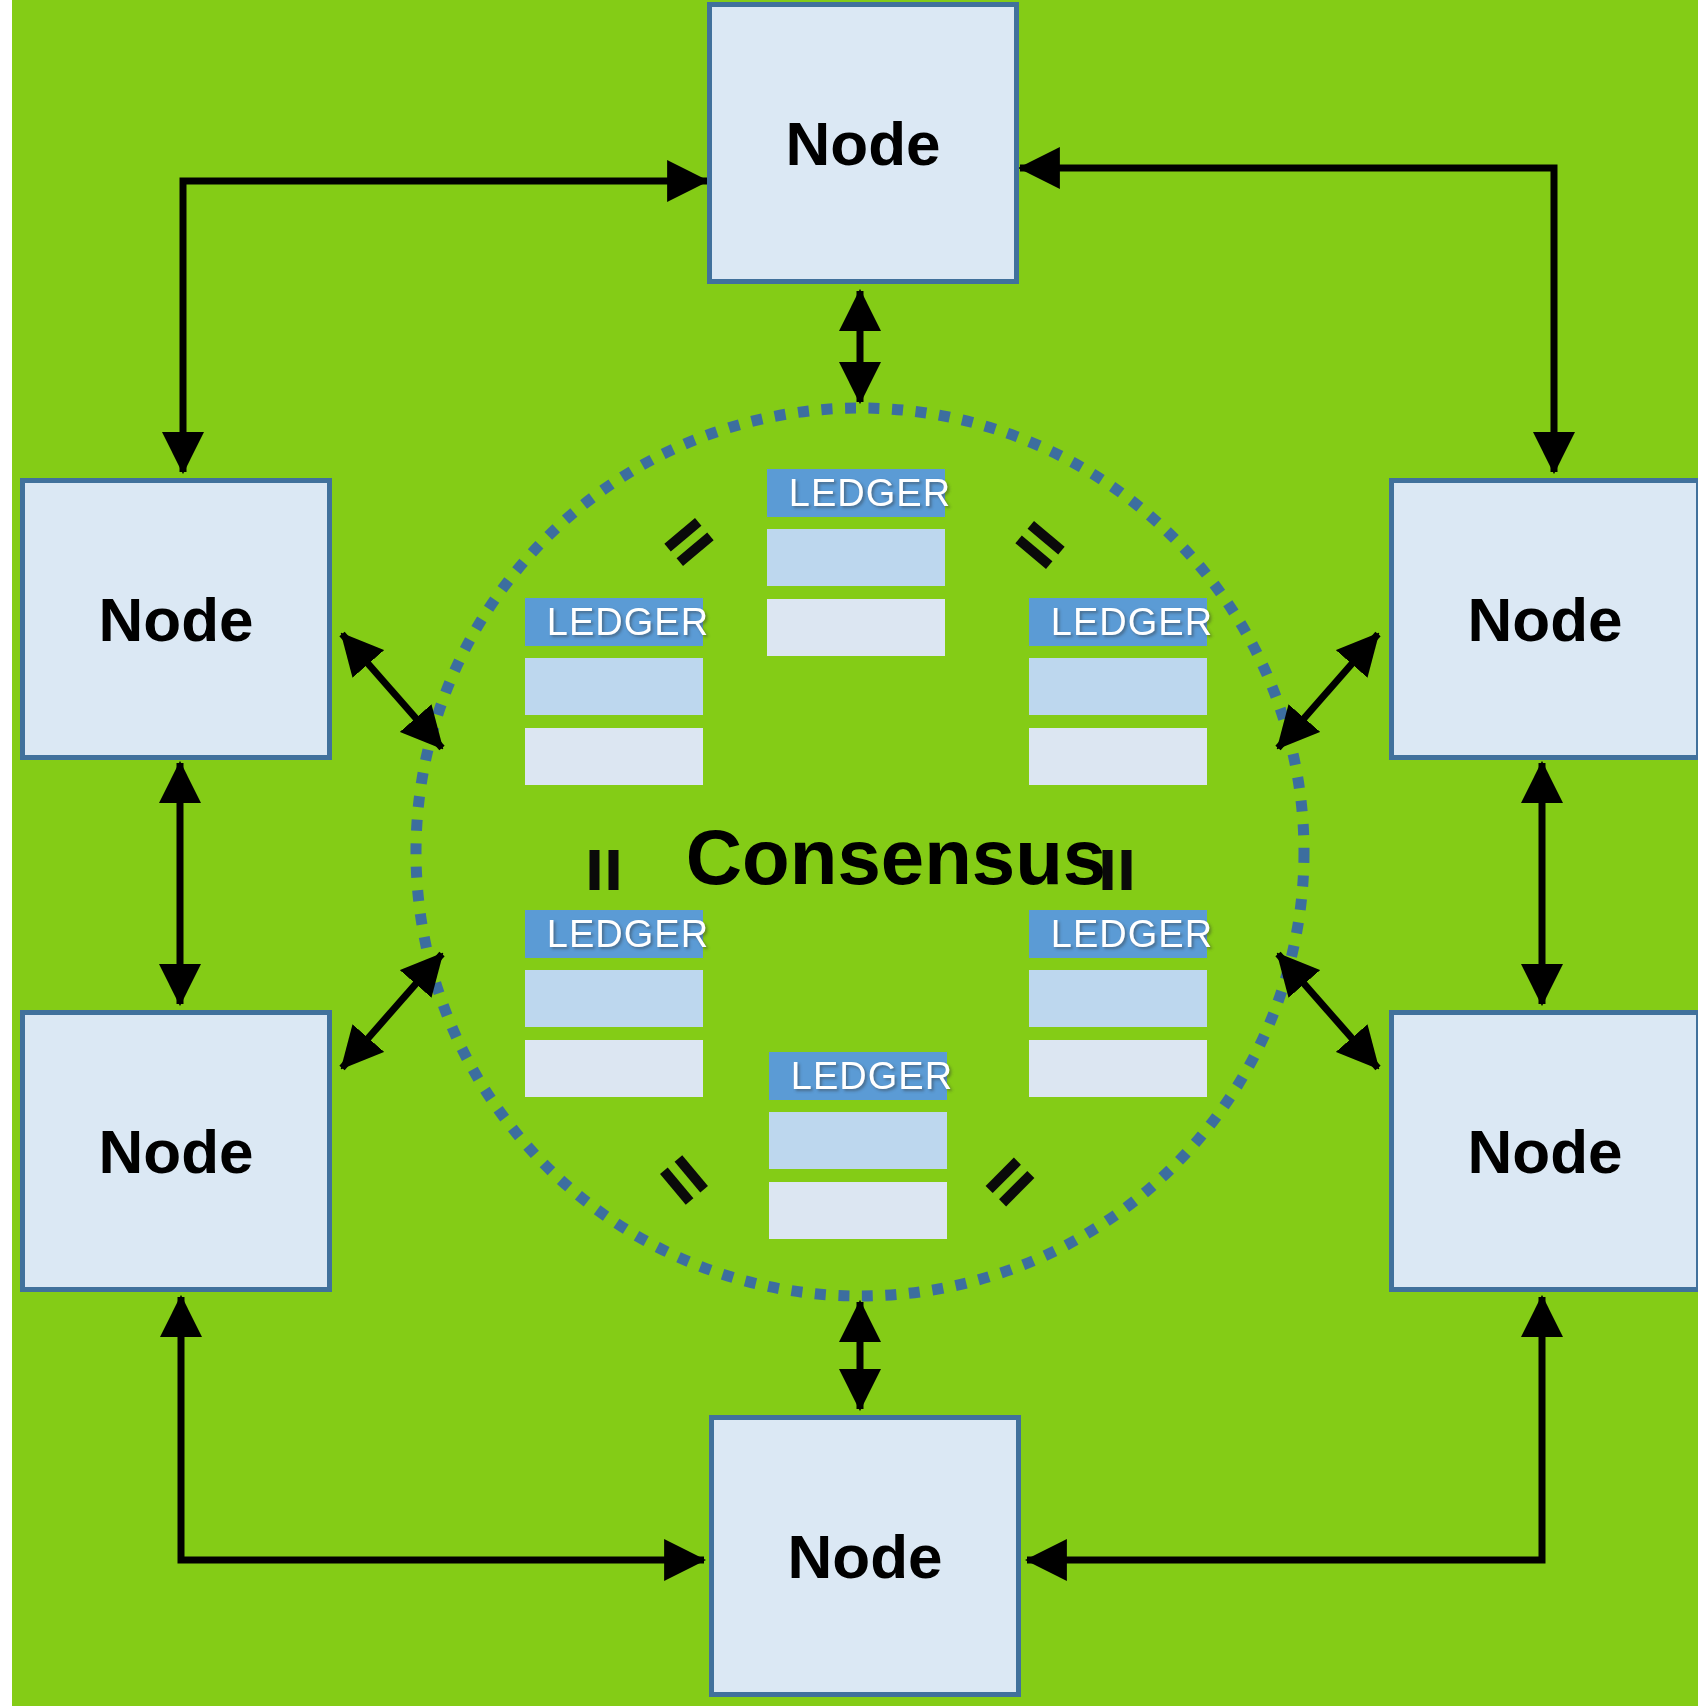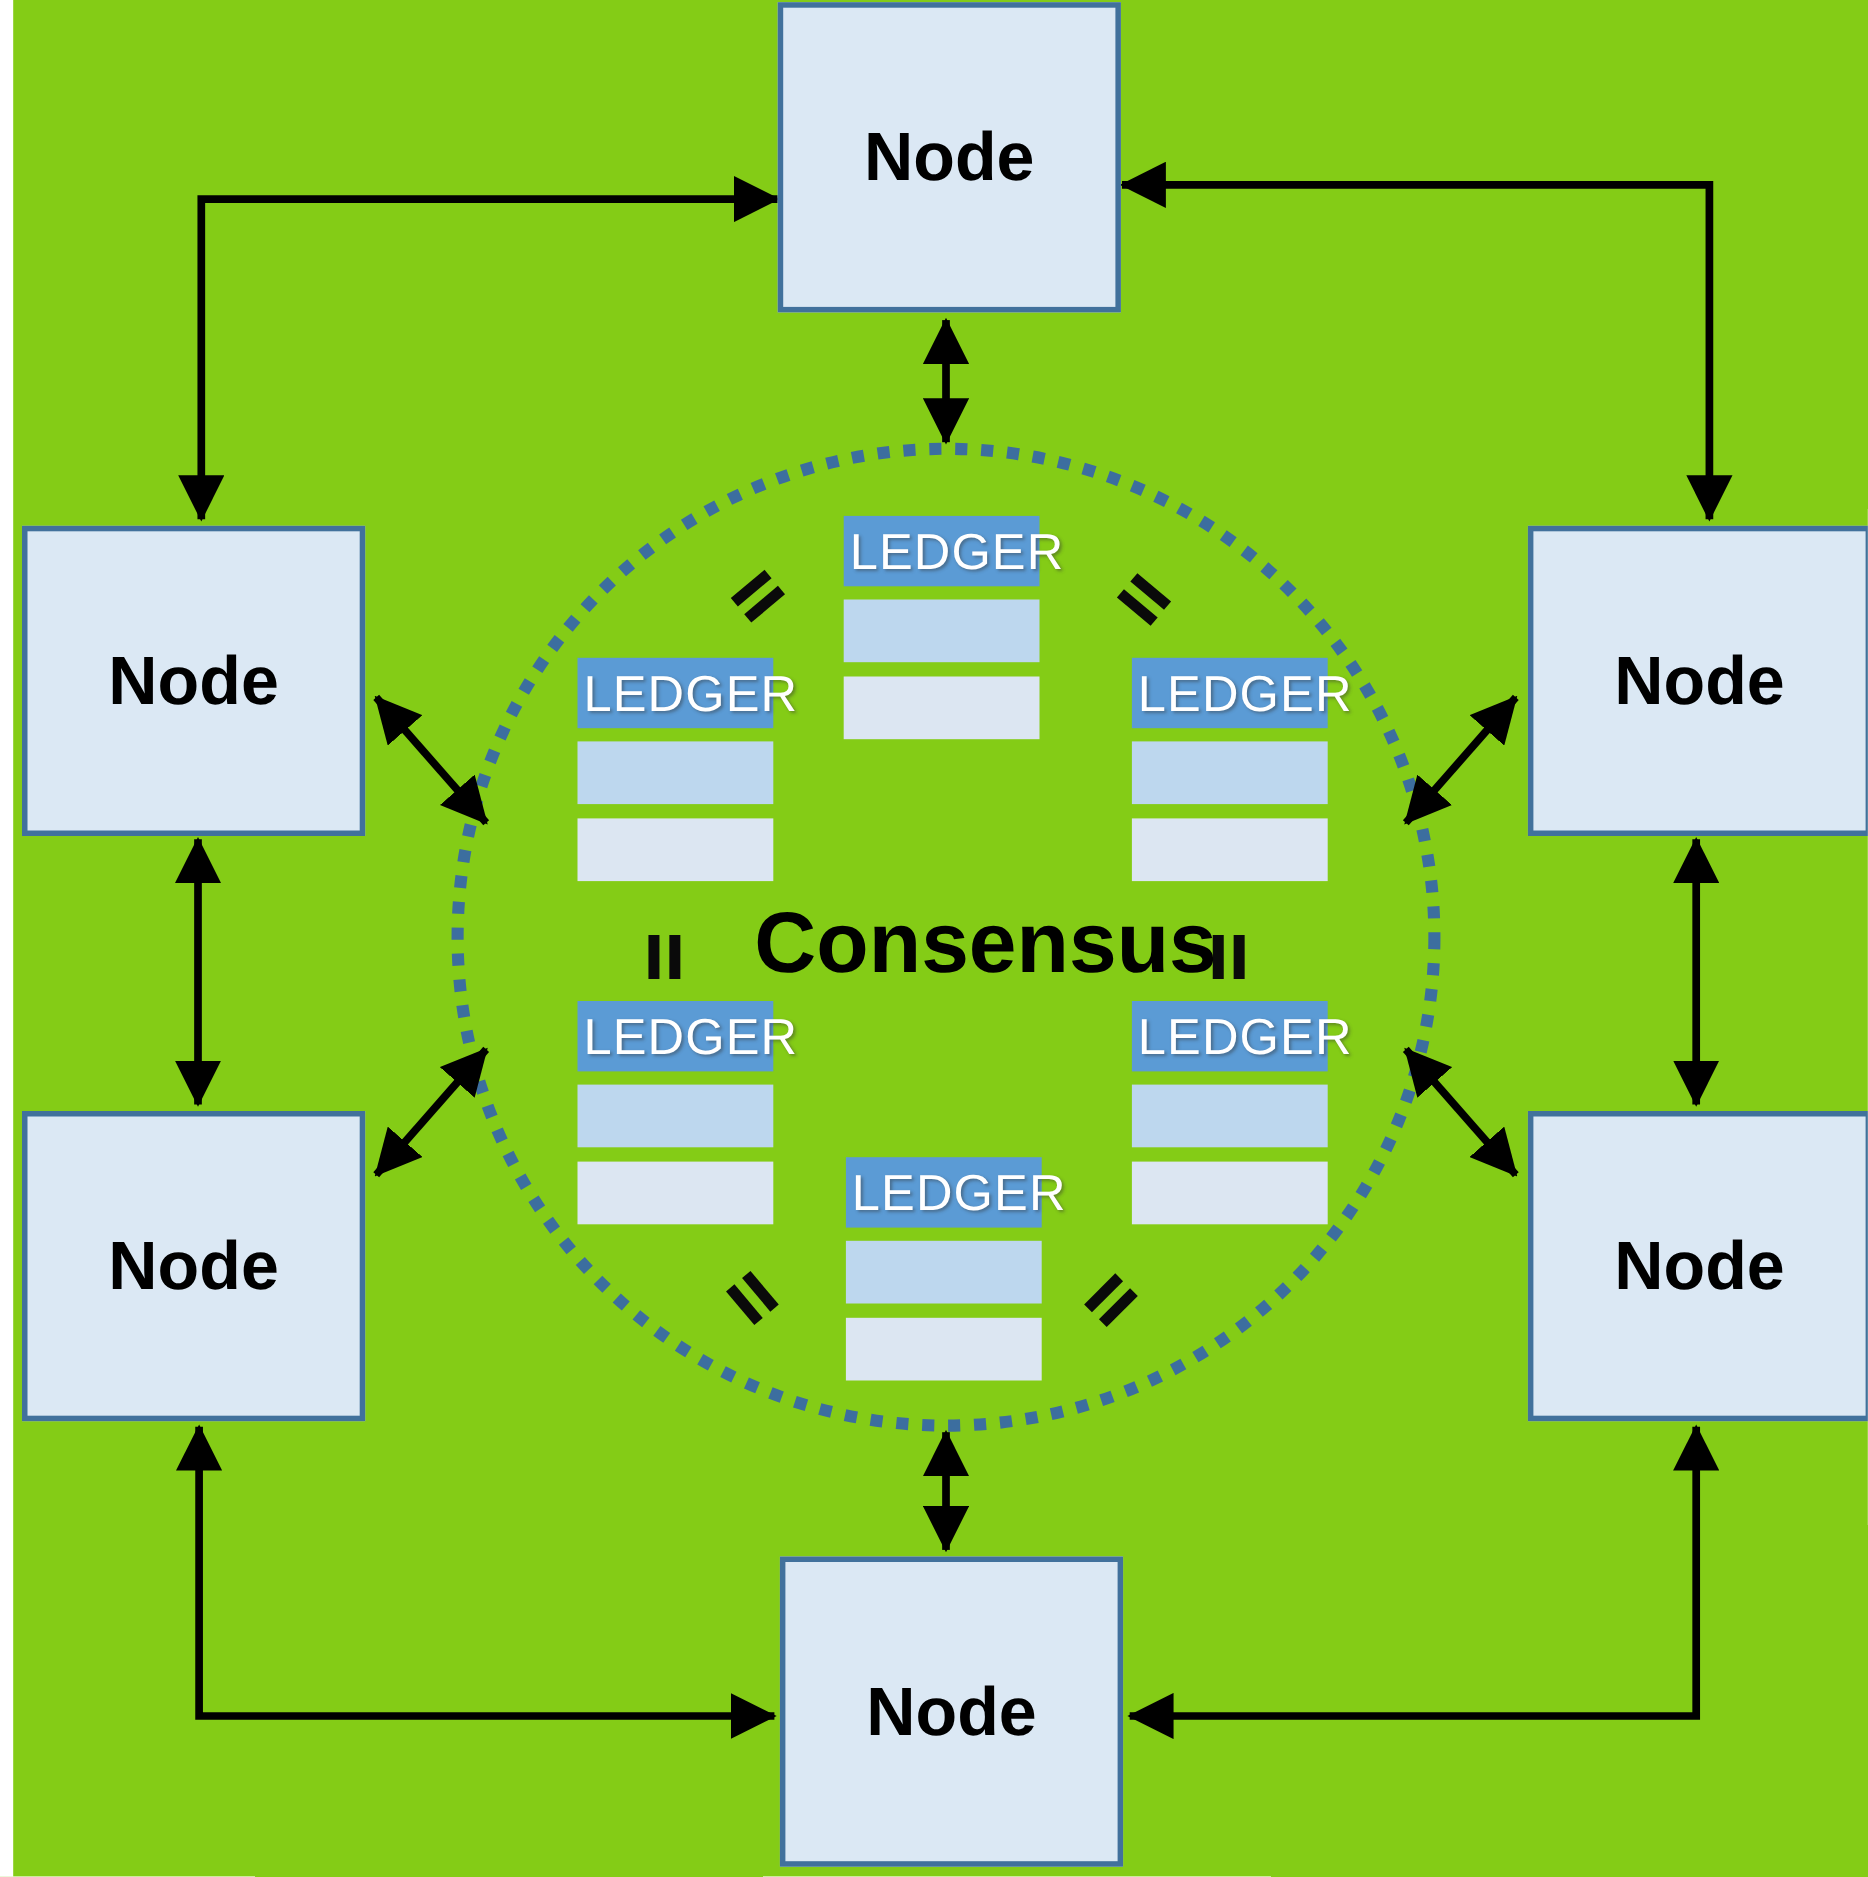--- a/index.html
+++ b/index.html
@@ -16,23 +16,23 @@
   }
   .node span{font-size:62px;font-weight:700;color:#000;letter-spacing:0px;}
   .node-top{left:695px;top:2px;}
   .node-left-upper{left:8px;top:478px;}
   .node-right-upper{left:1377px;top:478px;}
   .node-left-lower{left:8px;top:1010px;}
   .node-right-lower{left:1377px;top:1010px;}
   .node-bottom{left:697px;top:1415px;}
   .ledger{position:absolute;width:178px;z-index:2;}
   .ledger-header{
-    height:64px;background:#5b9bd5;color:#ffffff;
+    height:48px;background:#5b9bd5;color:#ffffff;
     display:flex;align-items:center;justify-content:center;
-    font-size:46px;letter-spacing:1px;
+    font-size:38px;letter-spacing:1px;
     text-shadow:2px 2px 3px rgba(50,50,50,0.45);
     padding-left:28px;
   }
   .ledger-row1{margin-top:12px;height:57px;background:#bdd7ee;}
   .ledger-row2{margin-top:13px;height:57px;background:#dce6f2;}
   .ledger-top{left:755px;top:469px;}
   .ledger-mid-left{left:513px;top:598px;}
   .ledger-mid-right{left:1017px;top:598px;}
   .ledger-low-left{left:513px;top:910px;}
   .ledger-low-right{left:1017px;top:910px;}

